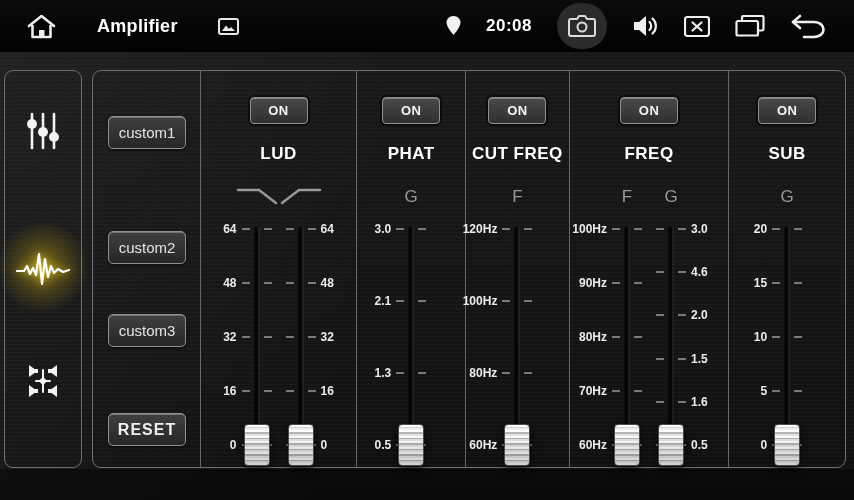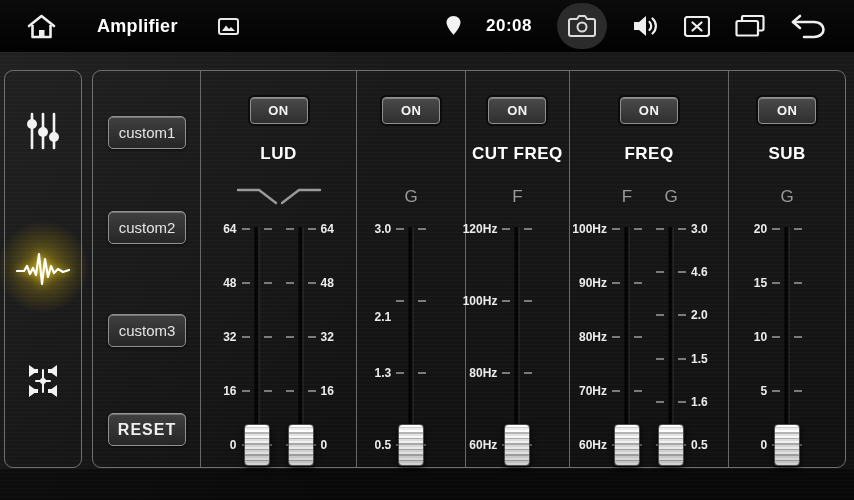--- a/index.html
+++ b/index.html
@@ -62,21 +62,21 @@
   .col:last-child { border-right:none; }
   .col.presets { width:108px; }
 
   .preset-btn {
     position:absolute; left:15px; width:78px; height:33px;
     background:linear-gradient(180deg,#404040,#262626);
     border:1px solid #919191; border-radius:5px;
     box-shadow:inset 0 1px 0 rgba(255,255,255,.28), 0 1px 3px rgba(0,0,0,.65);
     color:#e4e4e4; font-size:15px; font-family:inherit; cursor:pointer;
   }
-  .preset-btn.p1 { top:45px; } .preset-btn.p2 { top:140px; } .preset-btn.p3 { top:243px; }
+  .preset-btn.p1 { top:45px; } .preset-btn.p2 { top:160px; } .preset-btn.p3 { top:243px; }
   .preset-btn.reset { top:342px; font-weight:bold; font-size:16px; letter-spacing:1px; color:#efefef; }
 
   .on-btn {
     position:absolute; top:26px; left:50%; transform:translateX(-50%);
     width:58px; height:27px;
     background:linear-gradient(180deg,#4a4a4a,#2f2f2f);
     border:1px solid #8f8f8f; border-radius:4px;
     box-shadow:inset 0 1px 0 rgba(255,255,255,.32), 0 0 0 2px rgba(0,0,0,.55);
     color:#f5f5f5; font-size:13px; font-weight:bold; letter-spacing:.5px;
     font-family:inherit; cursor:pointer;
@@ -297,30 +297,31 @@
             <span class="tick-label" style="top: 162px;">16</span>
             <i class="dash l" style="top: 215px;"></i>
             <i class="dash r" style="top: 215px;"></i>
             <span class="tick-label" style="top: 216px;">0</span>
             <div class="thumb"></div>
           </div>
         </div>
       </section>
       <section class="col channel" style="width: 109px;">
         <button class="on-btn">ON</button>
+        <div class="ch-title">PHAT</div>
         <div class="sliders">
           <div class="slider labels-left">
             <div class="sl-header">G</div>
             <div class="track"></div>
             <i class="dash l" style="top: -1px;"></i>
             <i class="dash r" style="top: -1px;"></i>
             <span class="tick-label" style="top: 0px;">3.0</span>
             <i class="dash l" style="top: 71px;"></i>
             <i class="dash r" style="top: 71px;"></i>
-            <span class="tick-label" style="top: 88px; text-align: right;">2.1</span>
+            <span class="tick-label" style="top: 72px; text-align: right;">2.1</span>
             <i class="dash l" style="top: 143px;"></i>
             <i class="dash r" style="top: 143px;"></i>
             <span class="tick-label" style="top: 144px;">1.3</span>
             <i class="dash l" style="top: 215px;"></i>
             <i class="dash r" style="top: 215px;"></i>
             <span class="tick-label" style="top: 216px;">0.5</span>
             <div class="thumb"></div>
           </div>
         </div>
       </section>

